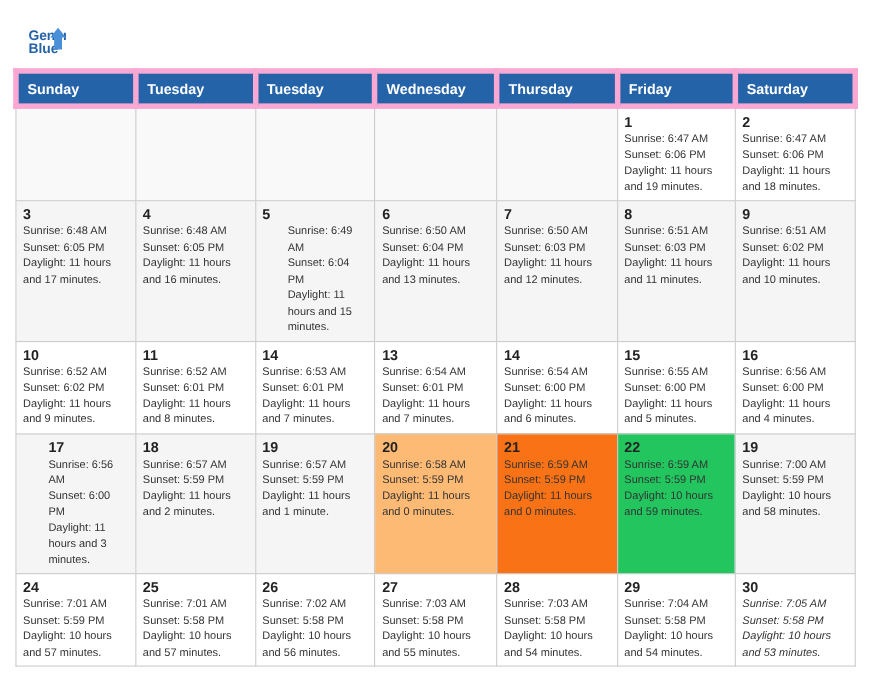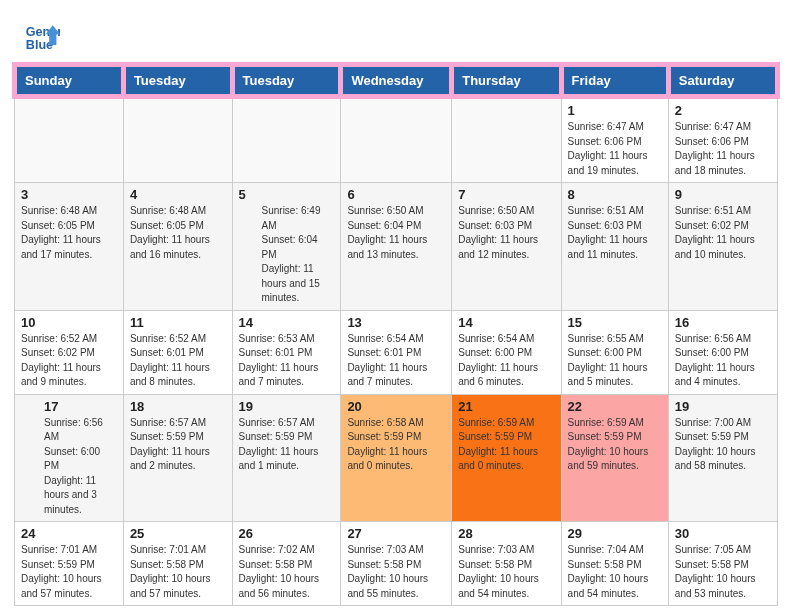--- a/index.html
+++ b/index.html
@@ -262,21 +262,21 @@
             <div class="day-info" style="white-space: pre-line;">Sunrise: 6:58 AM
 Sunset: 5:59 PM
 Daylight: 11 hours and 0 minutes.</div>
           </td>
           <td style="background: #f97316;">
             <div class="day-num">21</div>
             <div class="day-info" style="white-space: pre-line;">Sunrise: 6:59 AM
 Sunset: 5:59 PM
 Daylight: 11 hours and 0 minutes.</div>
           </td>
-          <td style="background: #fca5a5;">
+          <td style="background: #22c55e;">
             <div class="day-num">22</div>
             <div class="day-info" style="white-space: pre-line;">Sunrise: 6:59 AM
 Sunset: 5:59 PM
 Daylight: 10 hours and 59 minutes.</div>
           </td>
           <td style="background: rgb(245, 245, 245);">
             <div class="day-num">19</div>
             <div class="day-info" style="white-space: pre-line;">Sunrise: 7:00 AM
 Sunset: 5:59 PM
 Daylight: 10 hours and 58 minutes.</div>
@@ -314,20 +314,20 @@
 Daylight: 10 hours and 54 minutes.</div>
           </td>
           <td>
             <div class="day-num">29</div>
             <div class="day-info" style="white-space: pre-line;">Sunrise: 7:04 AM
 Sunset: 5:58 PM
 Daylight: 10 hours and 54 minutes.</div>
           </td>
           <td>
             <div class="day-num">30</div>
-            <div class="day-info" style="white-space: pre-line;">Sunrise: 7:05 AM
+            <div class="day-info" style="white-space: pre-line; font-style: italic;">Sunrise: 7:05 AM
 Sunset: 5:58 PM
 Daylight: 10 hours and 53 minutes.</div>
           </td>
         </tr>
       </tbody>
   </table>
 </div>
 
 </body></html>

